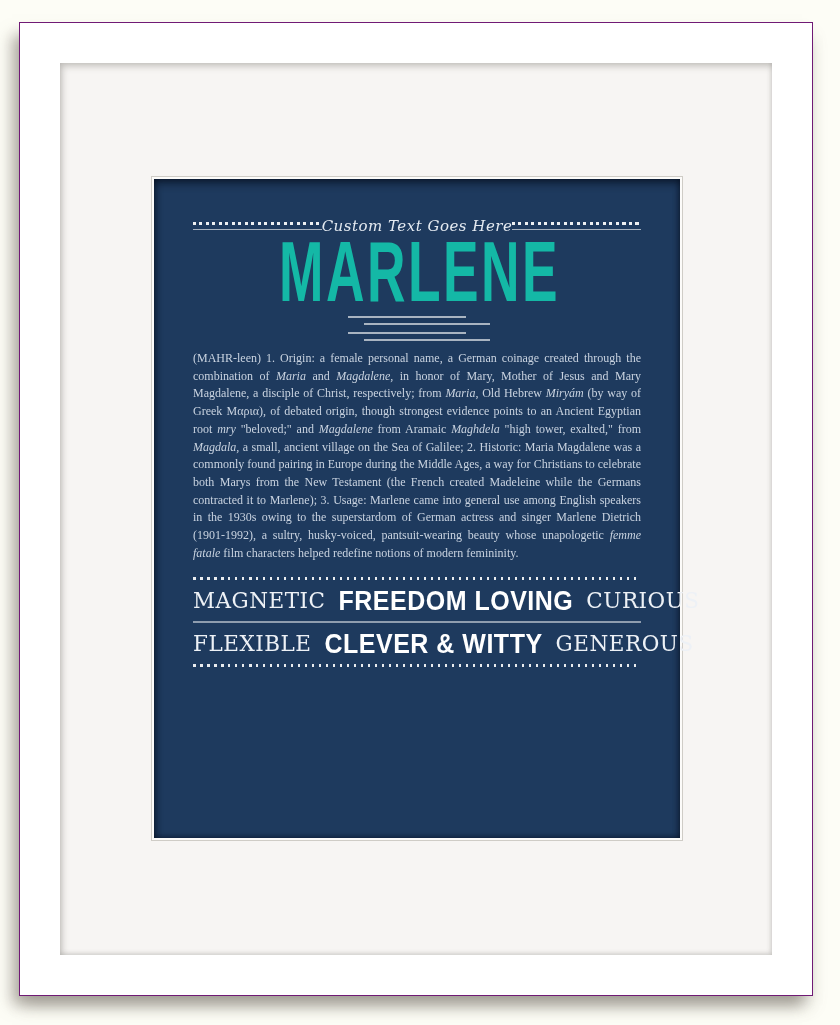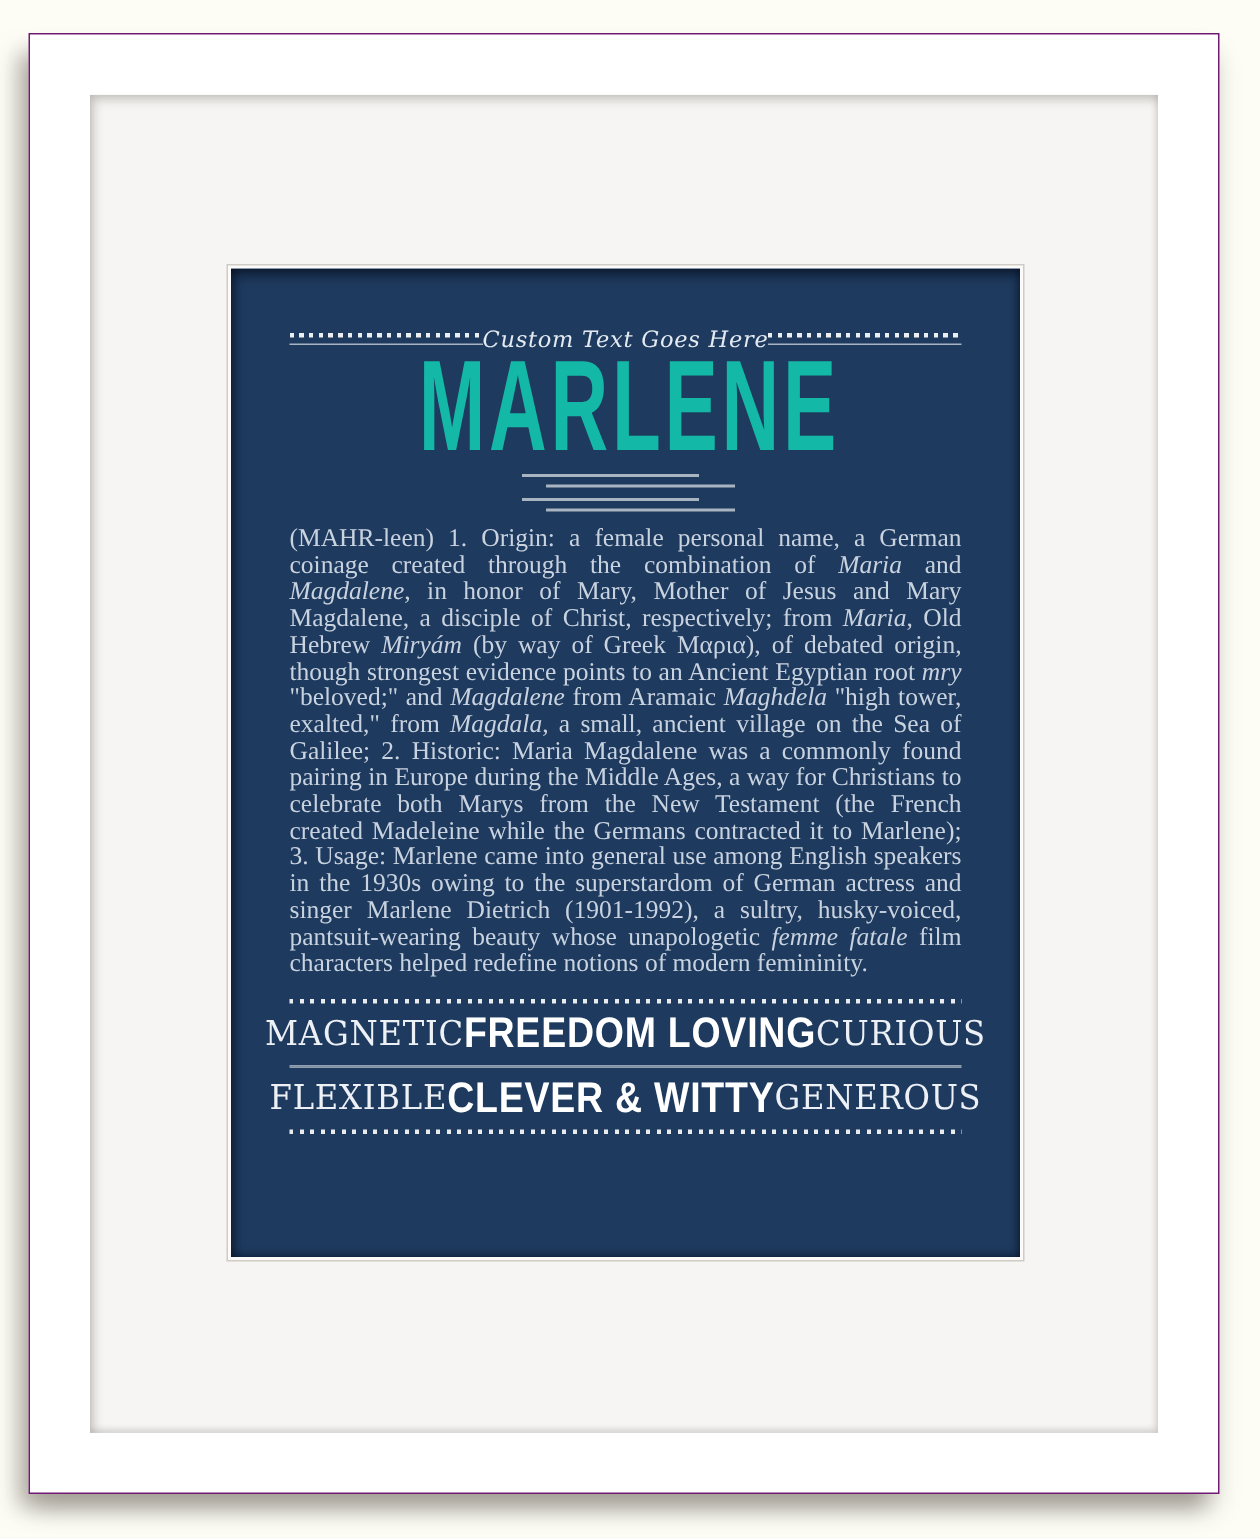--- a/index.html
+++ b/index.html
@@ -68,31 +68,31 @@
   .tagline{
     text-align:center;margin-top:7px;
     font-family:"DejaVu Serif",serif;font-weight:700;
     font-size:20px;letter-spacing:5px;color:#eef2f7;white-space:nowrap;
   }
 
   
   .definition{
     margin-top:9px;
     font-family:"Liberation Serif",serif;
-    font-size:17px;line-height:17.7px;
+    font-size:12px;line-height:17.7px;
     text-align:justify;color:var(--body-ink);
   }
   .definition i{font-style:italic;}
 
   
   .traits{margin-top:15px;}
   .dotline{height:3px;background-image:repeating-linear-gradient(to right,rgba(255,255,255,.9) 0 2.5px,transparent 2.5px 7px);}
   .solidline{height:1px;background:rgba(255,255,255,.5);}
   .trait-row{
-    display:flex;justify-content:center;align-items:center;gap:0;
+    display:flex;justify-content:space-between;align-items:center;gap:13px;
     height:41px;white-space:nowrap;
   }
   .trait{display:inline-block;}
   .trait.sans{
     font-family:"Liberation Sans",sans-serif;font-weight:700;font-size:25px;
     color:#ffffff;transform:scaleY(1.14);letter-spacing:.5px;
   }
   .trait.serif{
     font-family:"DejaVu Serif",serif;font-weight:400;font-size:21.5px;
     color:#edf1f6;transform:scaleY(1.06);letter-spacing:.5px;

